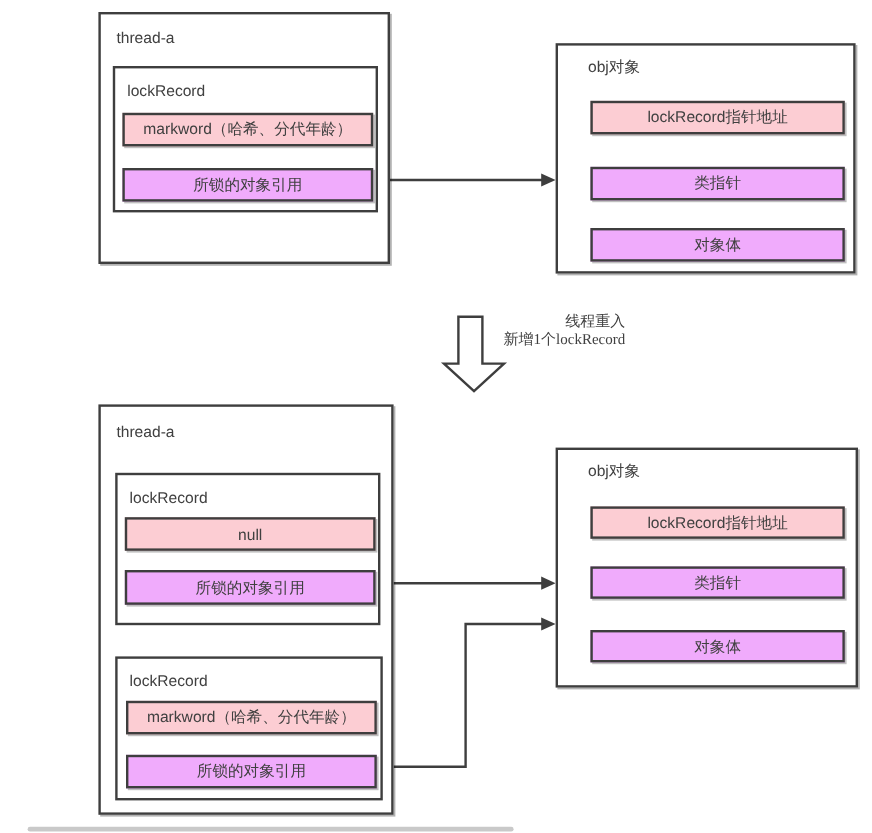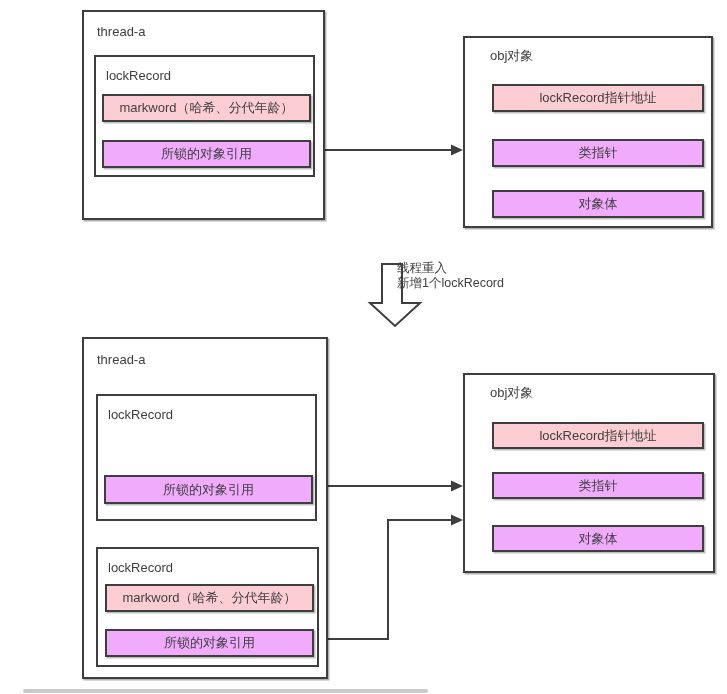--- a/index.html
+++ b/index.html
@@ -56,21 +56,21 @@
   #t-lr .objref{left:6px;top:83px;width:209px;}
   
   #t-obj{left:443px;top:36px;width:250px;height:192px;}
   #t-obj > .box-label{left:25px;top:9px;}
   #t-obj .c1{left:27px;top:46px;width:212px;}
   #t-obj .c2{left:27px;top:101px;width:212px;}
   #t-obj .c3{left:27px;top:152px;width:212px;}
   
   #transition-label{
     position:absolute;left:377px;top:261px;width:124px;
-    text-align:left;font-size:12.5px;line-height:15px;z-index:2;
+    text-align:right;font-size:12.5px;line-height:15px;z-index:2;font-family:Liberation Serif, serif;
   }
   
   #b-thread{left:62px;top:337px;width:246px;height:342px;}
   #b-thread > .box-label{left:13px;top:13px;}
   #b-lr1{left:12px;top:55px;width:221px;height:127px;box-shadow:none;}
   #b-lr1 > .box-label{left:10px;top:11px;}
   #b-lr1 .markword{left:6px;top:35px;width:209px;}
   #b-lr1 .objref{left:6px;top:79px;width:209px;height:29px;}
   #b-lr2{left:12px;top:208px;width:223px;height:120px;box-shadow:none;}
   #b-lr2 > .box-label{left:10px;top:11px;}
@@ -127,20 +127,21 @@
 
   <div id="transition-label">
     <div>线程重入</div>
     <div>新增1个lockRecord</div>
   </div>
 
   <div class="box" id="b-thread">
     <div class="box-label">thread-a</div>
     <div class="box" id="b-lr1">
       <div class="box-label">lockRecord</div>
+      <div class="cell pink markword">null</div>
       <div class="cell objref">所锁的对象引用</div>
     </div>
     <div class="box" id="b-lr2">
       <div class="box-label">lockRecord</div>
       <div class="cell pink markword">markword（哈希、分代年龄）</div>
       <div class="cell objref">所锁的对象引用</div>
     </div>
   </div>
 
   <div class="box" id="b-obj">

